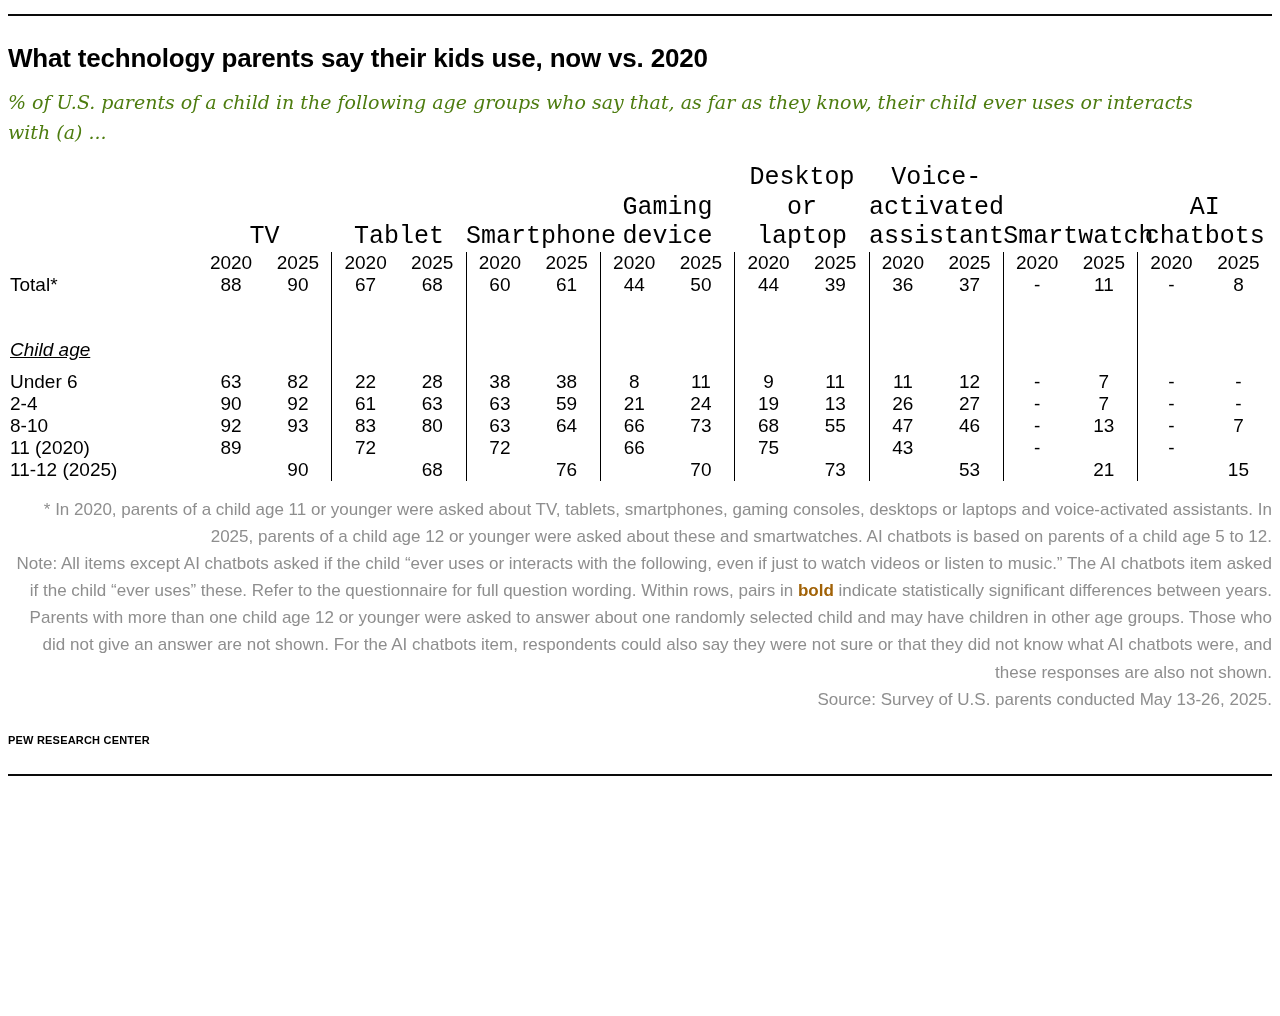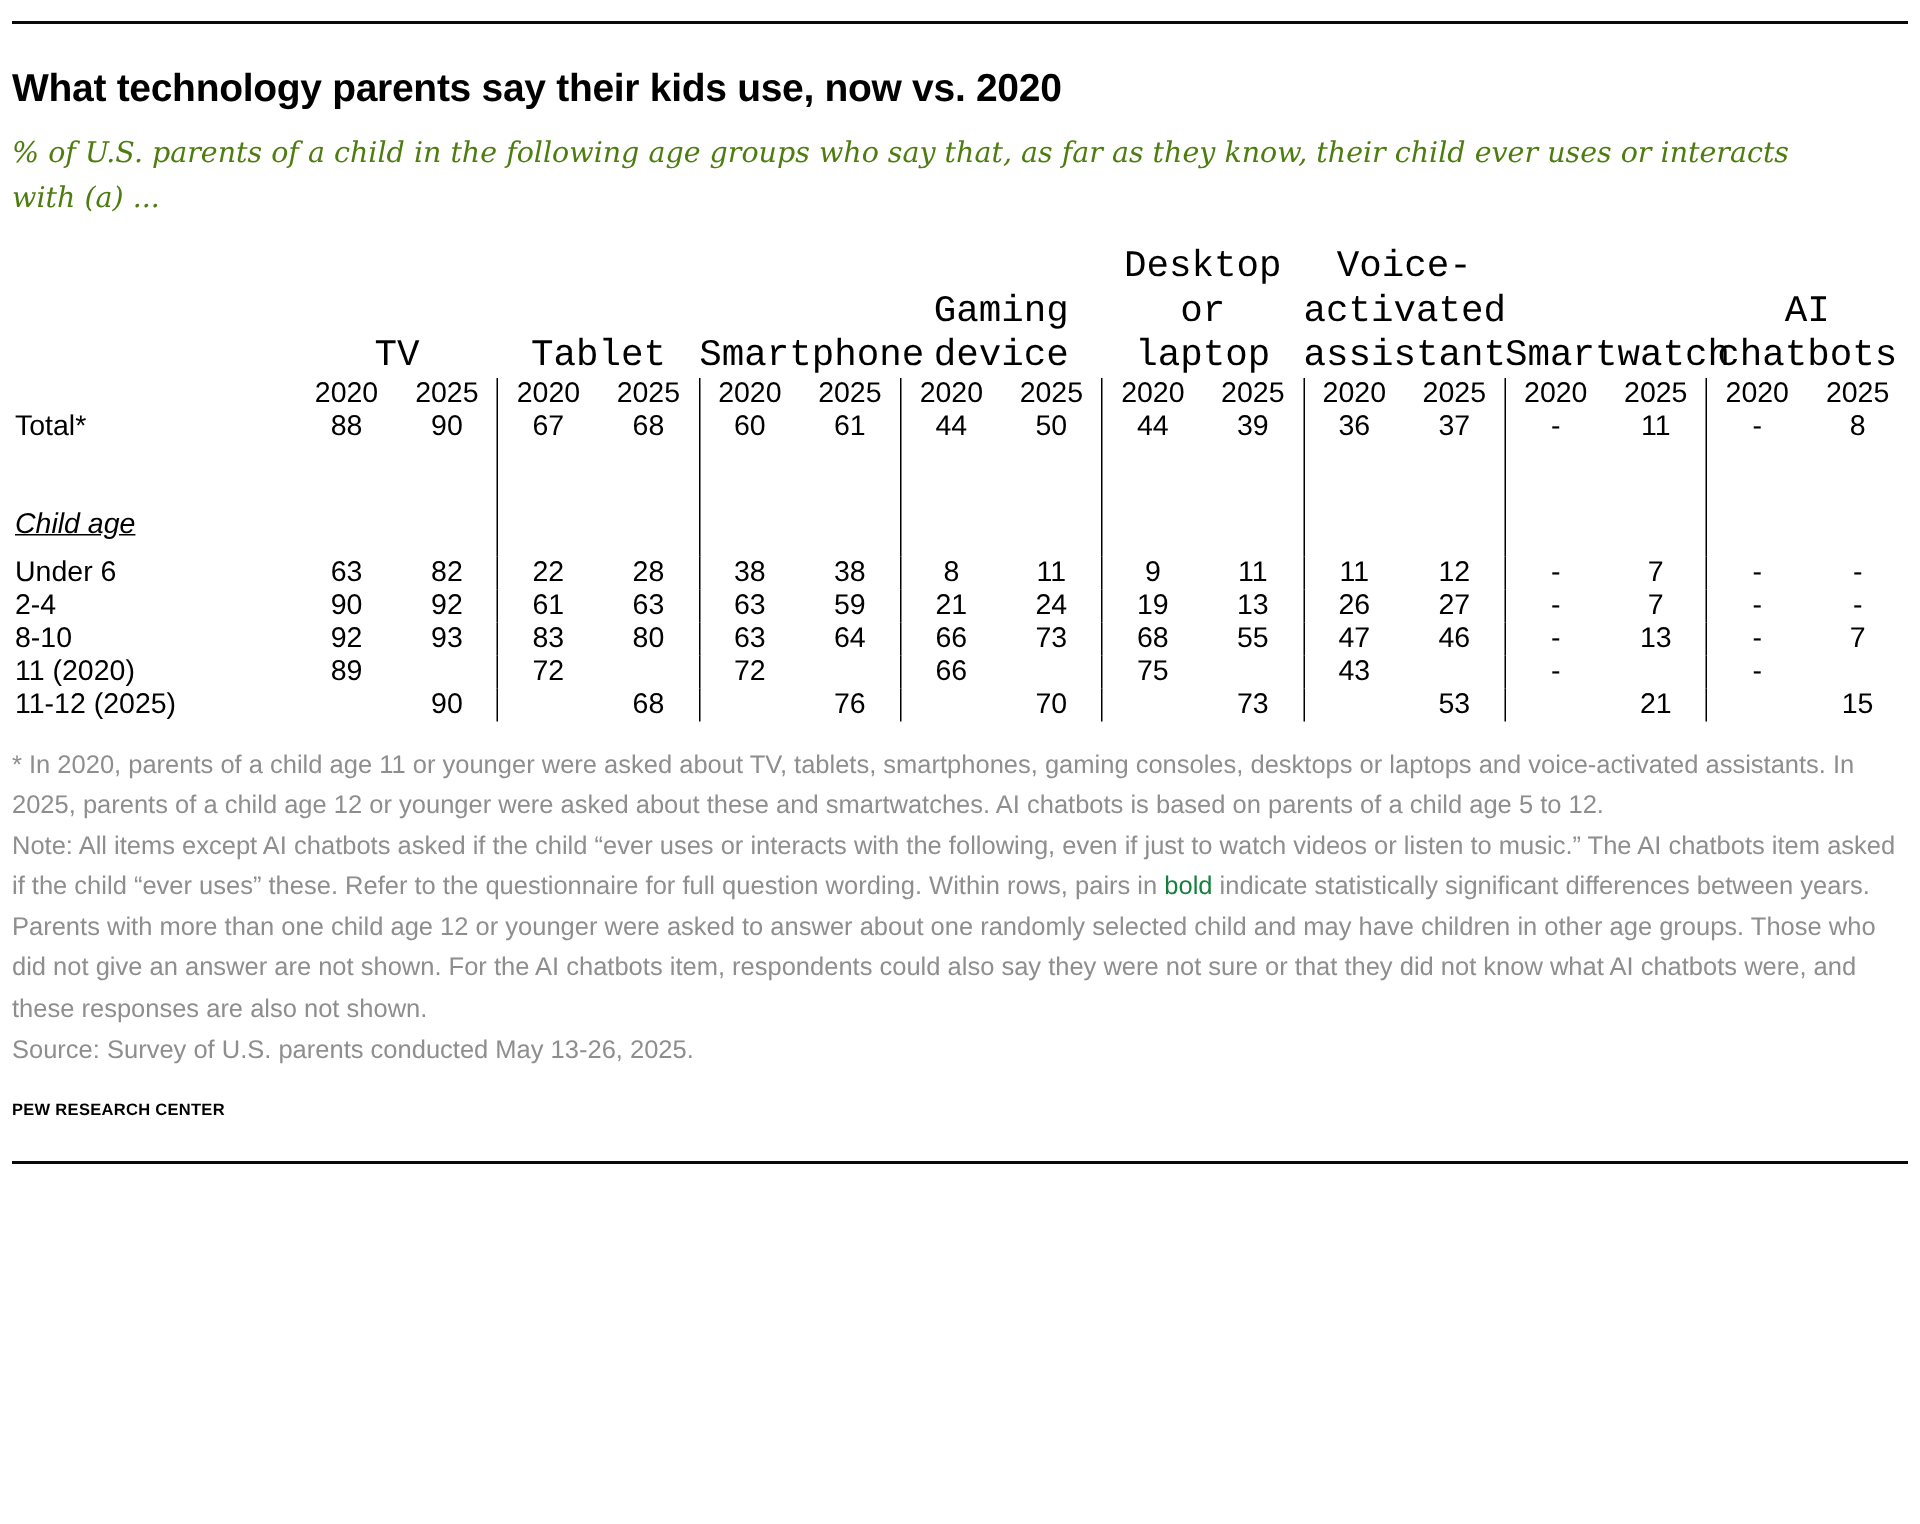--- a/index.html
+++ b/index.html
@@ -66,23 +66,24 @@
   tr.spacer td { height: 34px; padding: 0; }
   tr.section td { font-style: italic; padding: 9px 0 10px 0; text-decoration: underline; }
   td.b { font-weight: 700; }
   .gs { border-left: 1px solid #000; }
   .notes {
     margin-top: 15px;
     width: 1264px;
     font-size: 17px;
     line-height: 1.6;
     color: #8e8e8e;
+    text-align: right;
   }
   .notes p { margin: 0; }
-  .notes b { font-weight: 400; color: #15803d; }
+  .notes b { font-weight: 700; color: #a16207; }
   .footer-brand {
     margin-top: 21px;
     font-size: 11px;
     font-weight: 700;
     letter-spacing: 0.2px;
     color: #000;
   }
 </style>
 </head>
 <body>

